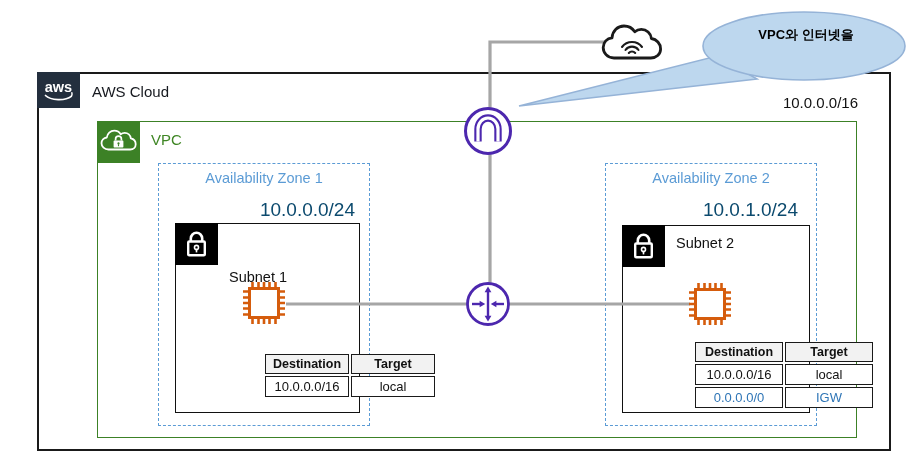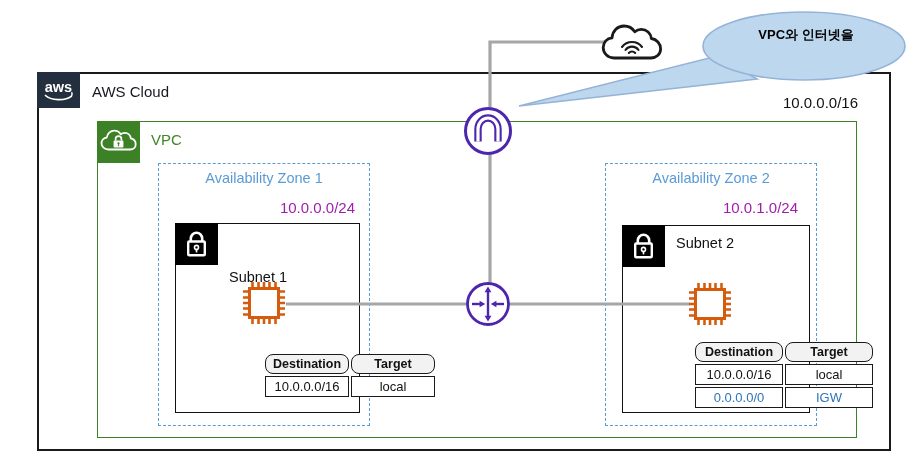--- a/index.html
+++ b/index.html
@@ -21,21 +21,21 @@
   .vpc-logo { left:97px; top:121px; width:43px; height:42px; background:#3C8126; z-index:2; }
   .vpc-label { left:151px; top:131px; font-size:15px; color:#3F8624; z-index:2; }
 
   .az { width:212px; height:263px; top:163px; border:1.6px dashed #5B9BD5; z-index:1; }
   .az1 { left:158px; }
   .az2 { left:605px; }
   .az-label { top:170px; width:212px; text-align:center; font-size:14.5px; color:#5B9BD5; z-index:2; }
   .az1-label { left:158px; }
   .az2-label { left:605px; }
 
-  .subnet-cidr { width:180px; top:199px; text-align:right; font-size:15px; color:#a21caf; z-index:2; }
+  .subnet-cidr { width:180px; top:199px; text-align:right; font-size:19px; color:#0c4a6e; z-index:2; }
   .cidr1 { left:175px; }
   .cidr2 { left:618px; }
 
   .subnet-box { border:1.6px solid #111; z-index:2; }
   .sb1 { left:175px; top:223px; width:185px; height:190px; }
   .sb2 { left:622px; top:225px; width:188px; height:188px; }
   .subnet-icon { width:43px; height:42px; background:#000; z-index:3; }
   .si1 { left:175px; top:223px; }
   .si2 { left:622px; top:225px; }
   .subnet-label { font-size:14.5px; color:#111; z-index:3; }
@@ -51,21 +51,21 @@
   .chip2 { left:685px; top:279px; }
   .router-icon { left:464px; top:280px; width:48px; height:48px; z-index:5; }
   .igw-icon { left:462px; top:105px; width:52px; height:52px; z-index:5; }
   .inet-icon { left:601px; top:20px; width:62px; height:44px; z-index:5; }
 
   
   .route-table { border-collapse:separate; border-spacing:2px; z-index:6; position:absolute; }
   .route-table th, .route-table td {
     border:1.6px solid #1a1a1a; text-align:center; padding:2px 4px; height:19px;
   }
-  .route-table th { background:#F2F2F2; font-size:12.5px; font-weight:bold; color:#111;border-radius:8px; }
+  .route-table th { background:#F2F2F2; font-size:12.5px; font-weight:bold; color:#111; }
   .route-table td { background:#ffffff; font-size:13px; color:#111; }
   .rt1 { left:263px; top:352px; width:174px; }
   .rt2 { left:693px; top:340px; width:182px; }
   .route-table th, .route-table td { width:50%; }
   .row-igw td { color:#2E75B6; font-weight:500;margin-top:30px; }
 
   
   .callout-svg { left:495px; top:2px; width:420px; height:112px; z-index:7; pointer-events:none; }
   .callout-text { left:706px; top:27px; width:200px; text-align:center; font-size:13px;
     font-weight:bold; color:#000; line-height:16px; z-index:8; }

